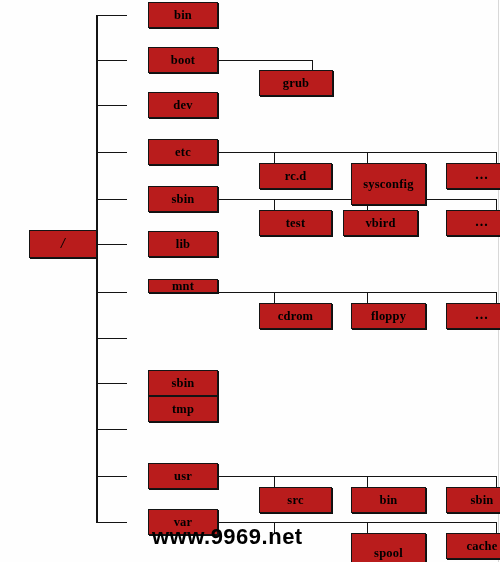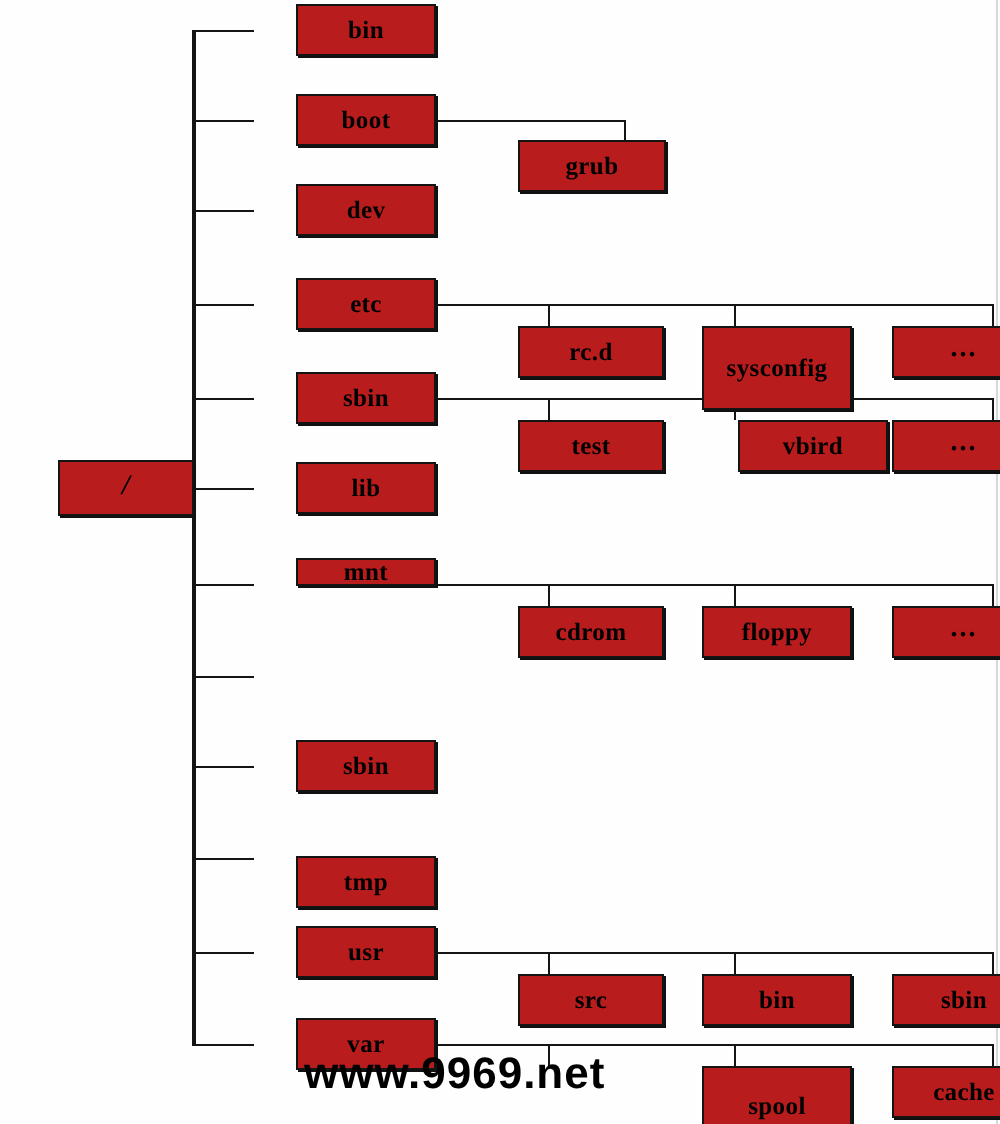--- a/index.html
+++ b/index.html
@@ -106,42 +106,42 @@
   <div class="ln h" style="left:96px; top:522px; width:31px;"></div>
 
   <div class="node" style="left:127px; top:2px;   width:70px; height:26px;">bin</div>
   <div class="node" style="left:127px; top:47px;  width:70px; height:26px;">boot</div>
   <div class="node" style="left:127px; top:92px;  width:70px; height:26px;">dev</div>
   <div class="node" style="left:127px; top:139px; width:70px; height:26px;">etc</div>
   <div class="node" style="left:127px; top:186px; width:70px; height:26px;">sbin</div>
   <div class="node" style="left:127px; top:231px; width:70px; height:26px;">lib</div>
   <div class="node" style="left:127px; top:279px; width:70px; height:14px;">mnt</div>
   <div class="node" style="left:127px; top:370px; width:70px; height:26px;">sbin</div>
-  <div class="node" style="left:127px; top:428px; width:70px; height:26px;">tmp</div>
+  <div class="node" style="left:127px; top:396px; width:70px; height:26px;">tmp</div>
   <div class="node" style="left:127px; top:463px; width:70px; height:26px;">usr</div>
   <div class="node" style="left:127px; top:509px; width:70px; height:26px;">var</div>
 
   <div class="ln h" style="left:197px; top:60px; width:116px;"></div>
   <div class="ln v" style="left:312px; top:60px; height:10px;"></div>
   <div class="node" style="left:238px; top:70px; width:74px; height:26px;">grub</div>
 
   <div class="ln h" style="left:197px; top:152px; width:300px;"></div>
   <div class="ln v" style="left:274px; top:152px; height:11px;"></div>
   <div class="ln v" style="left:367px; top:152px; height:11px;"></div>
   <div class="ln v" style="left:496px; top:152px; height:11px;"></div>
   <div class="node" style="left:238px; top:163px; width:73px; height:26px;">rc.d</div>
   <div class="node" style="left:330px; top:163px; width:75px; height:42px;">sysconfig</div>
   <div class="node ellipsis" style="left:425px; top:163px; width:72px; height:26px;">...</div>
 
   <div class="ln h" style="left:197px; top:199px; width:300px;"></div>
   <div class="ln v" style="left:274px; top:199px; height:11px;"></div>
   <div class="ln v" style="left:367px; top:199px; height:11px;"></div>
   <div class="ln v" style="left:496px; top:199px; height:11px;"></div>
   <div class="node" style="left:238px; top:210px; width:73px; height:26px;">test</div>
-  <div class="node" style="left:348px; top:210px; width:75px; height:26px;">vbird</div>
+  <div class="node" style="left:322px; top:210px; width:75px; height:26px;">vbird</div>
   <div class="node ellipsis" style="left:425px; top:210px; width:72px; height:26px;">...</div>
 
   <div class="ln h" style="left:197px; top:292px; width:300px;"></div>
   <div class="ln v" style="left:274px; top:292px; height:11px;"></div>
   <div class="ln v" style="left:367px; top:292px; height:11px;"></div>
   <div class="ln v" style="left:496px; top:292px; height:11px;"></div>
   <div class="node" style="left:238px; top:303px; width:73px; height:26px;">cdrom</div>
   <div class="node" style="left:330px; top:303px; width:75px; height:26px;">floppy</div>
   <div class="node ellipsis" style="left:425px; top:303px; width:72px; height:26px;">...</div>
 

